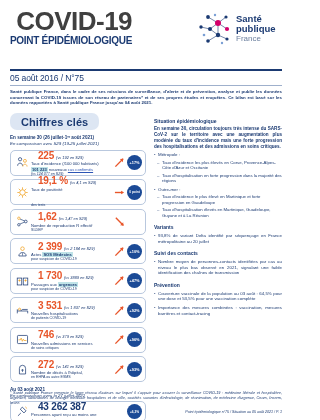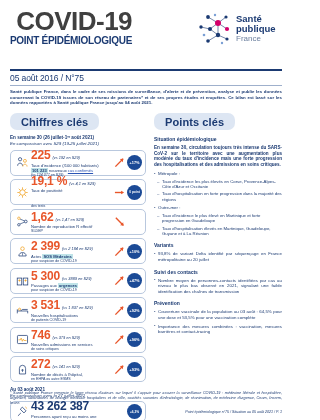--- a/index.html
+++ b/index.html
@@ -54,21 +54,21 @@
   .card{
     position:relative;border:0.8px solid #b9c8de;border-radius:5px;
     margin-top:3.5px;height:26px;box-sizing:border-box;
     display:flex;align-items:center;padding:0 3px;background:#fff;
   }
   .card.small{height:21px;}
   .card-icon{width:16px;flex:0 0 16px;display:flex;align-items:center;justify-content:center;}
   .card-icon svg{display:block;}
   .card-body{flex:1;padding-left:1px;min-width:0;}
   .kf-row{display:flex;align-items:baseline;gap:2px;}
-  .kf-num{font-size:12px;font-weight:700;color:#e8562a;letter-spacing:-0.2px;white-space:nowrap;}
+  .kf-num{font-size:10px;font-weight:700;color:#e8562a;letter-spacing:-0.2px;white-space:nowrap;margin-left:7px;}
   .kf-num.blue{color:#1b3a72;}
   .kf-prev{font-size:3.9px;font-style:italic;color:#1b3a72;white-space:nowrap;}
   .kf-lab{font-size:4.1px;color:#1b3a72;line-height:5px;margin-top:0.5px;}
   .kf-hl{background:#bfe3e8;padding:0 1px;font-weight:700;}
   .kf-link{color:#2b55b5;text-decoration:underline;}
   .kf-sub{font-size:3.6px;color:#1b3a72;line-height:4.4px;}
   .kf-sub.ital{font-style:italic;}
 
   .trend{width:14px;flex:0 0 14px;display:flex;align-items:center;justify-content:center;}
   .trend svg{display:block;}
@@ -260,21 +260,21 @@
                 <rect x="1.5" y="5" width="5.6" height="8.5" fill="none" stroke="#1b3a72" stroke-width="0.9"></rect>
                 <rect x="8.9" y="5" width="5.6" height="8.5" fill="none" stroke="#1b3a72" stroke-width="0.9"></rect>
                 <line x1="4.3" y1="6.6" x2="4.3" y2="9.4" stroke="#f0a020" stroke-width="0.9"></line>
                 <line x1="2.9" y1="8" x2="5.7" y2="8" stroke="#f0a020" stroke-width="0.9"></line>
                 <line x1="11.7" y1="6.6" x2="11.7" y2="9.4" stroke="#f0a020" stroke-width="0.9"></line>
                 <line x1="10.3" y1="8" x2="13.1" y2="8" stroke="#f0a020" stroke-width="0.9"></line>
               </svg>
             </div>
             <div class="card-body">
               <div class="kf-row">
-                <span class="kf-num">5 300</span>
+                <span class="kf-num">1 730</span>
                 <span class="kf-prev">(vs 3889 en S29)</span>
               </div>
               <div class="kf-lab">Passages aux <span class="kf-hl">urgences</span></div>
               <div class="kf-sub">pour suspicion de COVID-19</div>
             </div>
             <div class="trend">
               <svg width="11" height="11" viewBox="0 0 12 12">
                 <path d="M1.5 10.5L10 2" stroke="#e8562a" stroke-width="1.5"></path>
                 <path d="M10 2l-3.6.3L9.7 5.6z" fill="#e8562a"></path>
               </svg>
@@ -369,21 +369,20 @@
               <div class="kf-num blue">43 262 387</div>
               <div class="kf-lab">Personnes ayant reçu au moins une</div>
               <div class="kf-lab">dose de vaccin</div>
             </div>
             <div class="badge wide">+6,2%</div>
           </div>
         </div>
     </div>
 
     <div class="col-right">
-      <div class="pill">Points clés</div>
       <div id="sections-host">
           <div class="sec-h first">Situation épidémiologique</div>
           <div class="para">En semaine 30, circulation toujours très intense du SARS-CoV-2 sur le territoire avec une augmentation plus modérée du taux d'incidence mais une forte progression des hospitalisations et des admissions en soins critiques.</div>
           <div class="bullet">Métropole :</div>
           <div class="sub">Taux d'incidence les plus élevés en Corse, Provence-Alpes-Côte d'Azur et Occitanie</div>
           <div class="sub">Taux d'hospitalisation en forte progression dans la majorité des régions</div>
           <div class="bullet">Outre-mer :</div>
           <div class="sub">Taux d'incidence le plus élevé en Martinique et forte progression en Guadeloupe</div>
           <div class="sub">Taux d'hospitalisation élevés en Martinique, Guadeloupe, Guyane et à La Réunion</div>
           <div class="sec-h">Variants</div>

